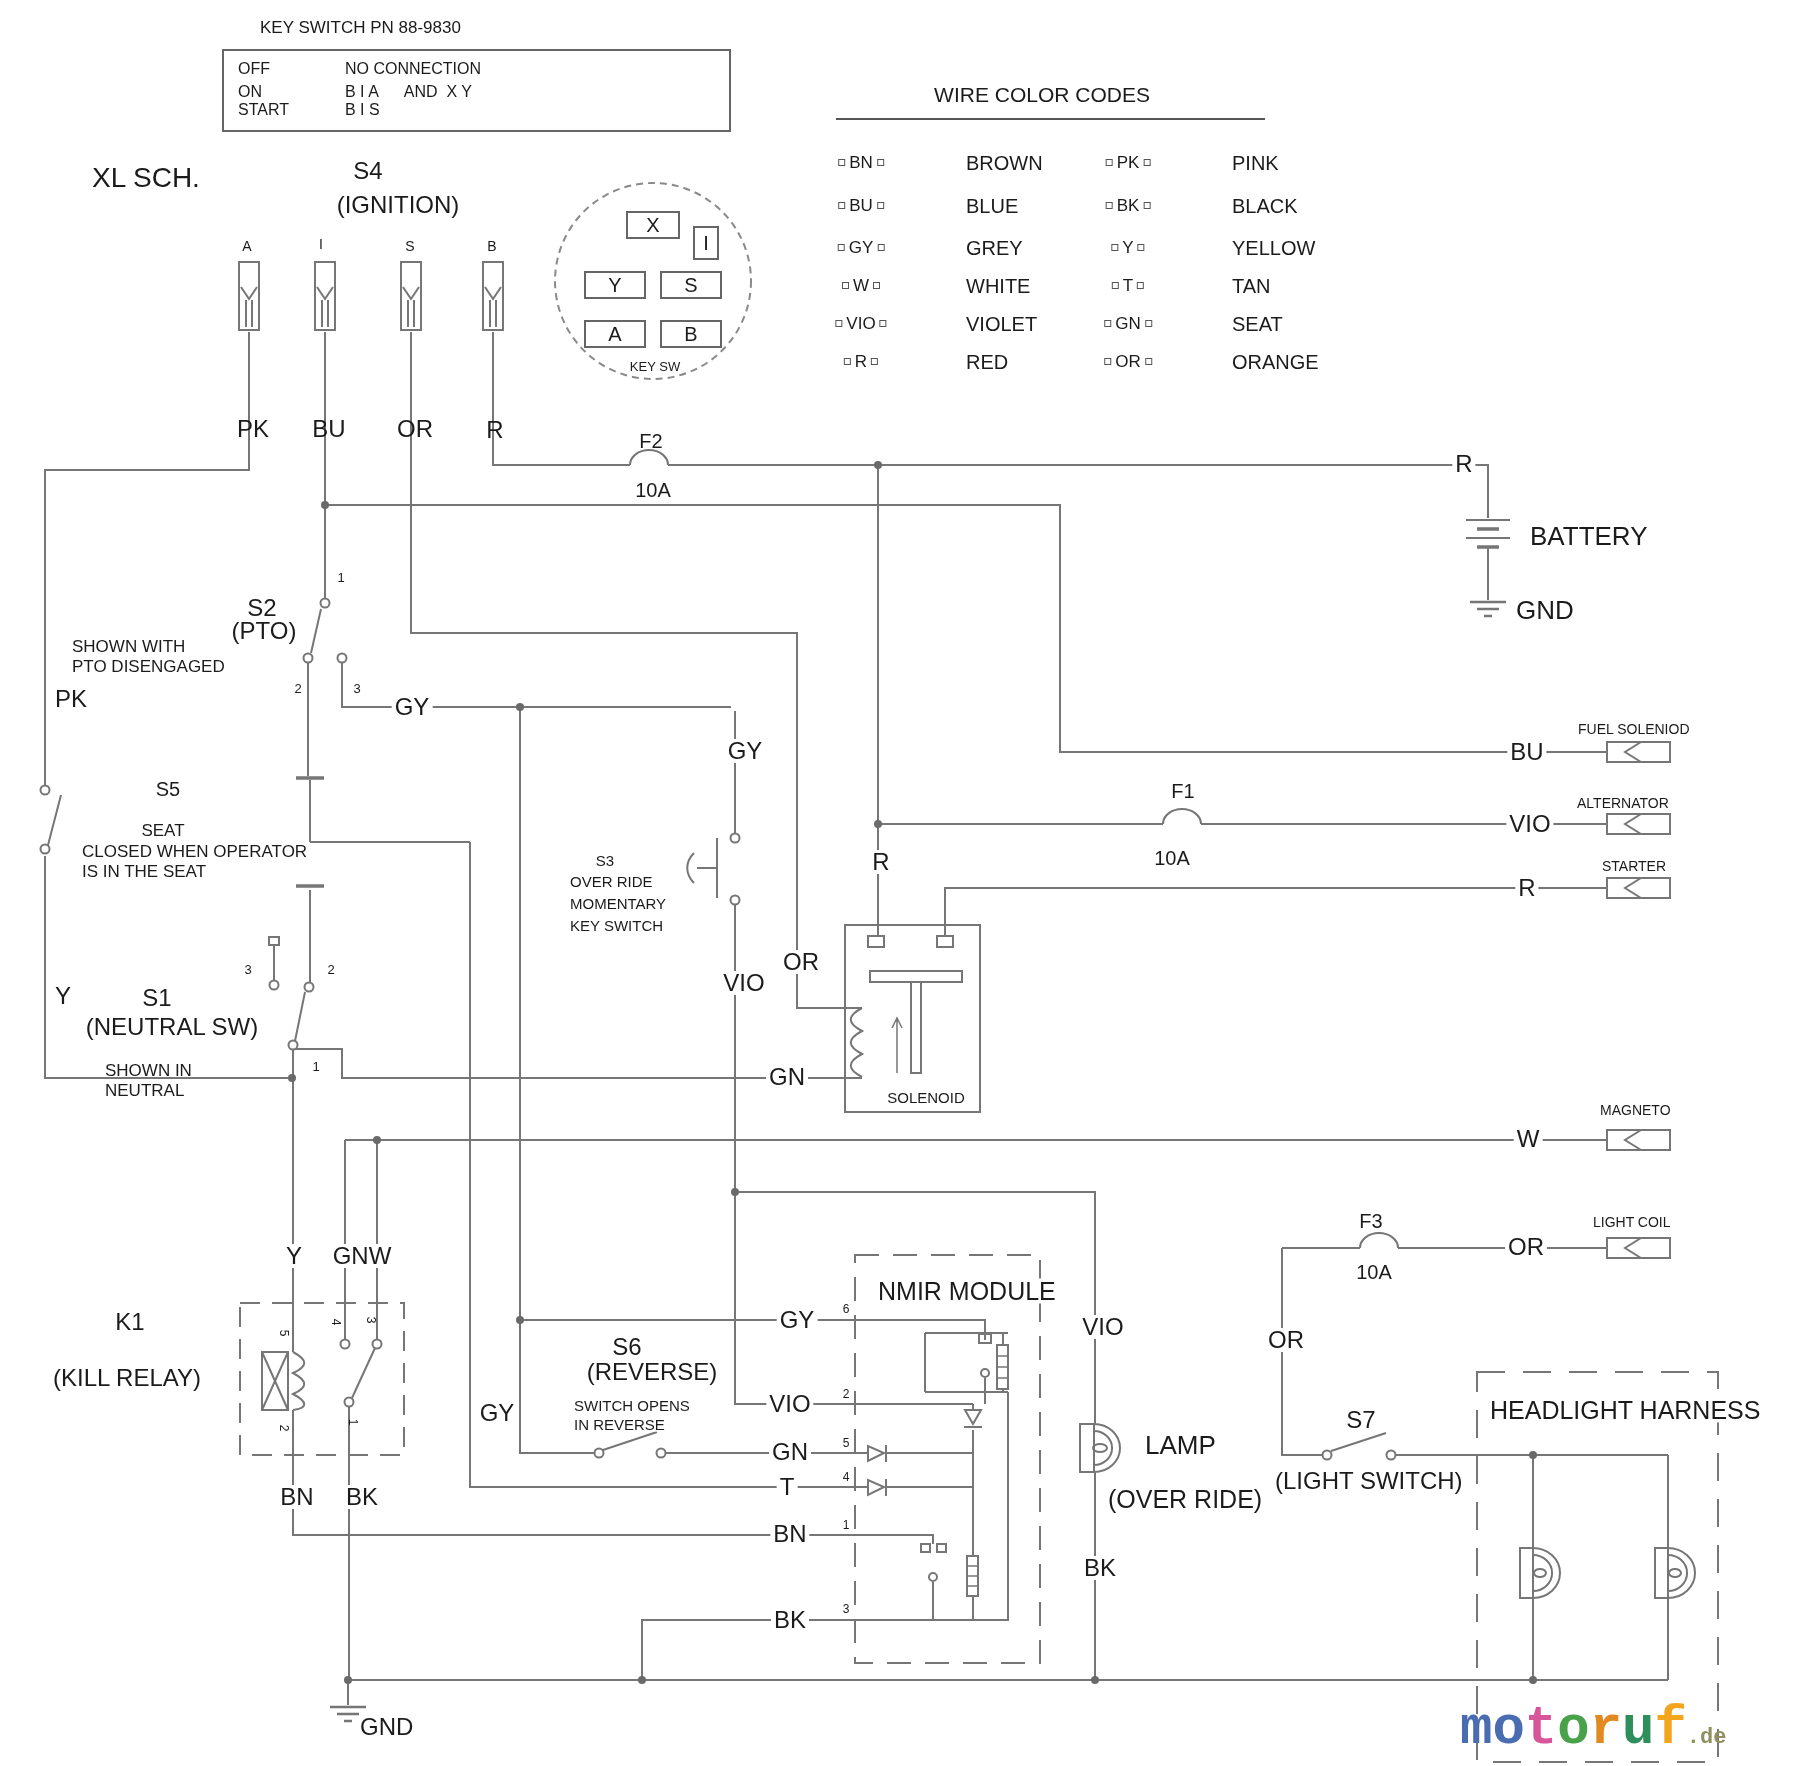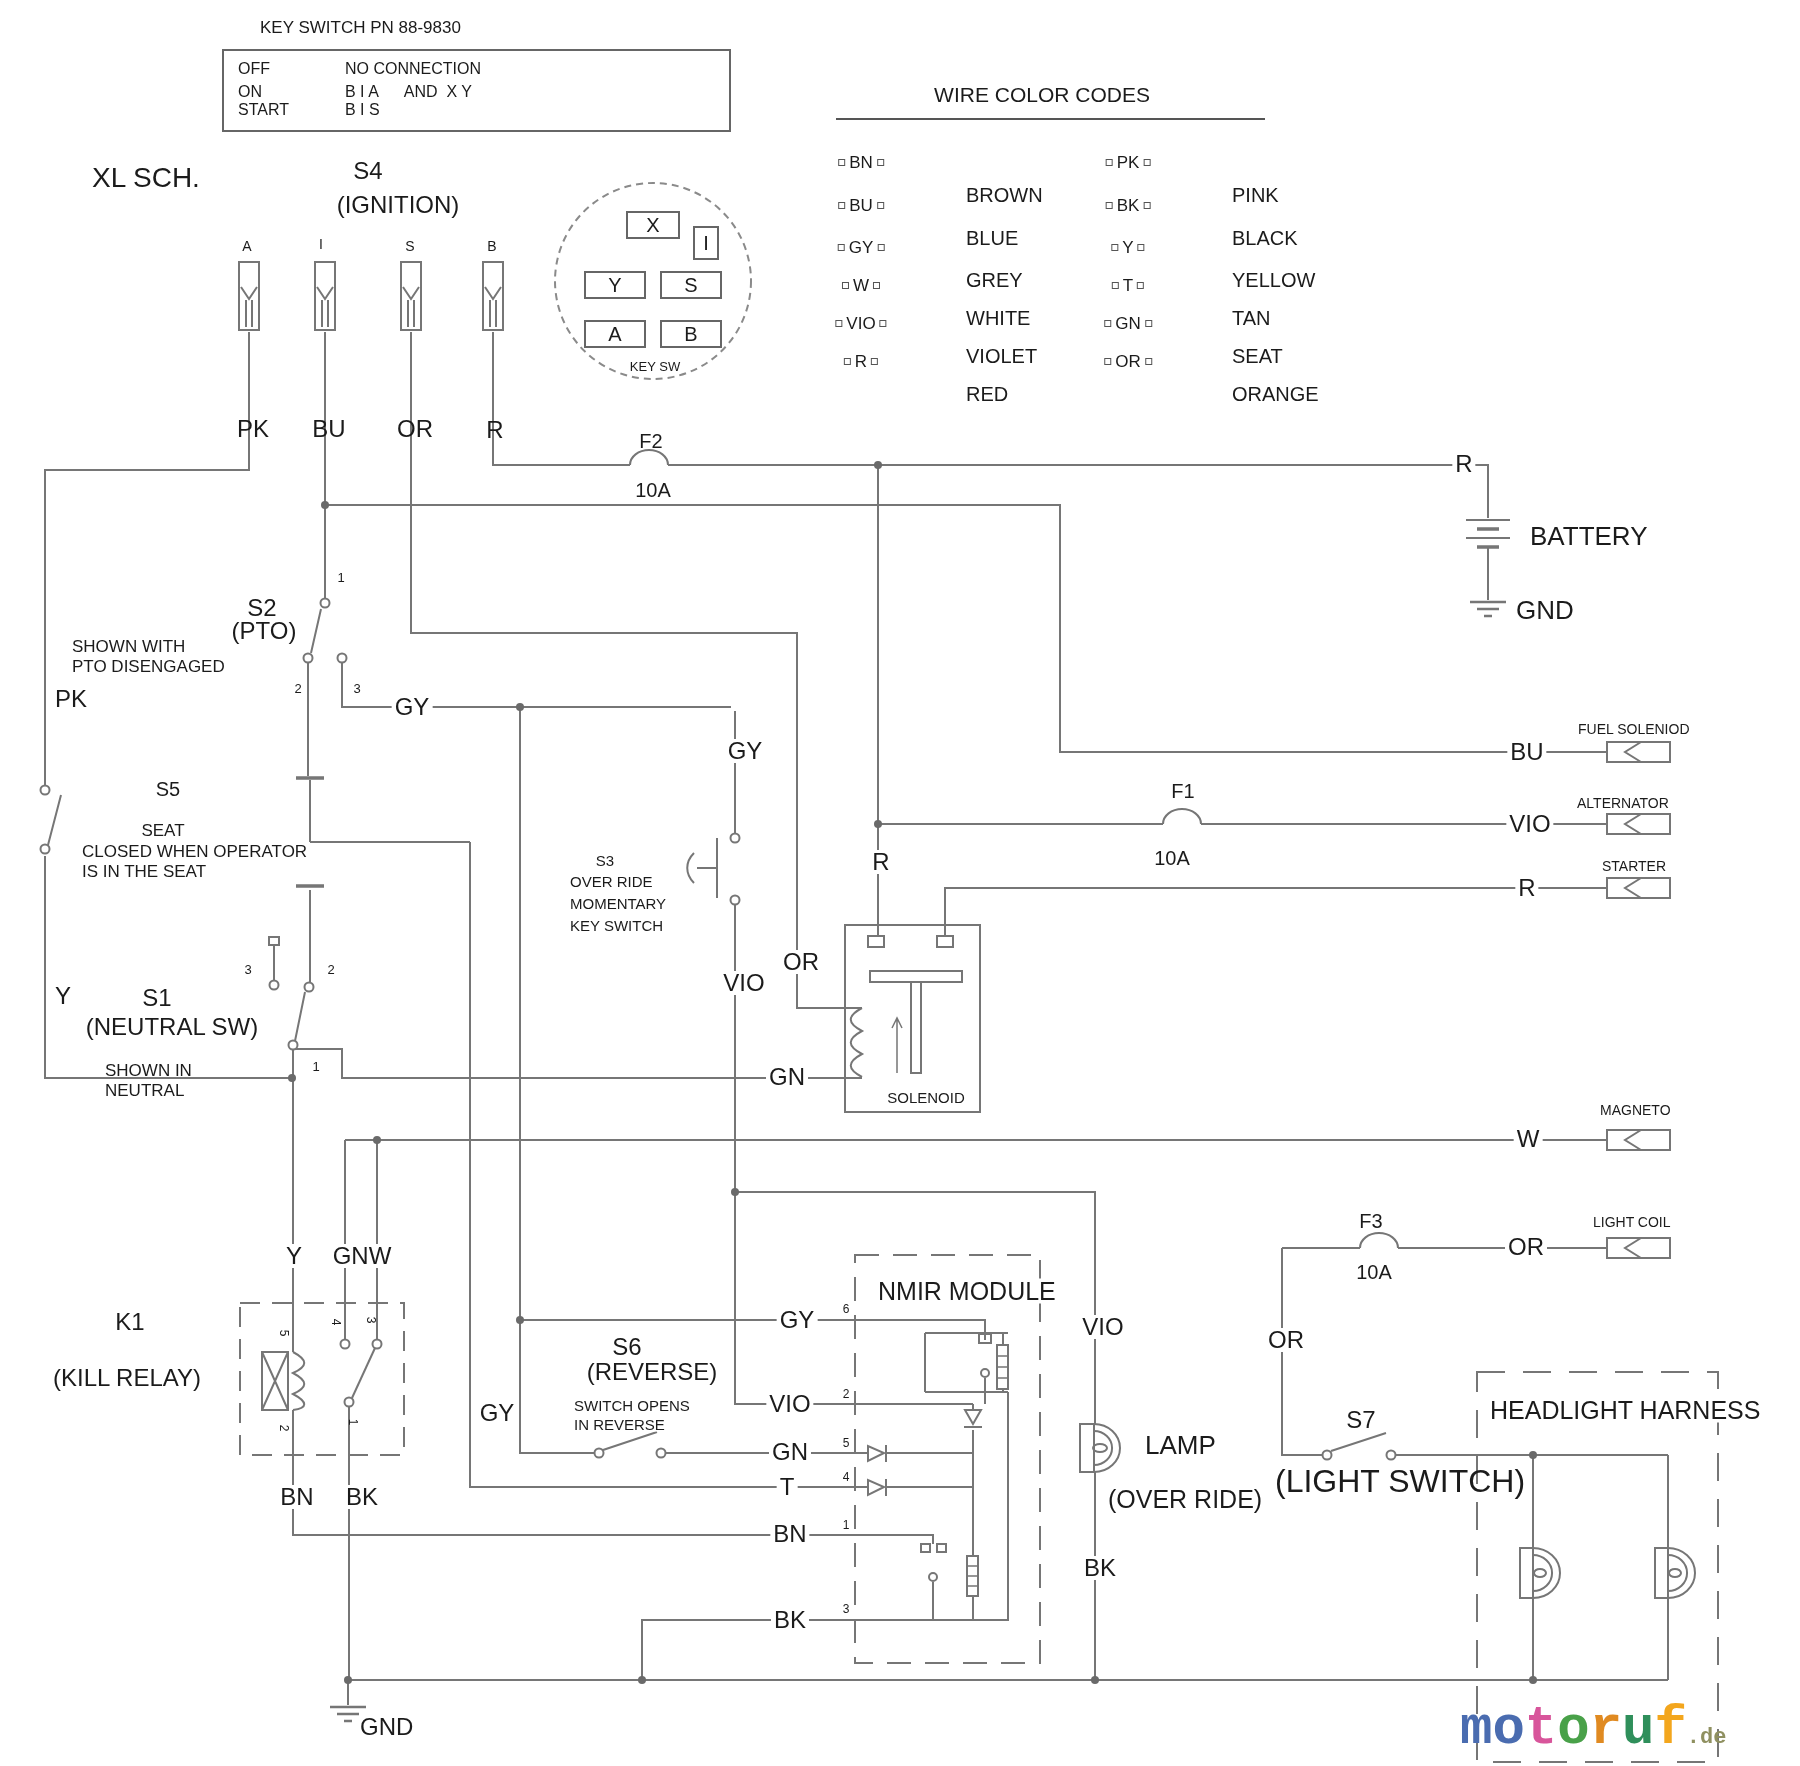--- a/index.html
+++ b/index.html
@@ -3,21 +3,21 @@
 <meta charset="utf-8">
 <style>
   html,body{margin:0;padding:0;background:#fff;}
   #stage{position:relative;width:1800px;height:1766px;background:#ffffff;overflow:hidden;
          font-family:"Liberation Sans",sans-serif;color:#1b1b1b;}
   #schem{position:absolute;left:0;top:0;}
   .lbl{position:absolute;transform:translate(-50%,-50%);white-space:pre;line-height:1;
        color:#1b1b1b;letter-spacing:0px;}
   .lbl.la{transform:translate(0,-50%);}
   .lbl.bg{background:#ffffff;padding:0 3px;}
-  .legend-name{position:absolute;transform:translate(0,-50%);font-size:20px;white-space:pre;margin-top:32px;}
+  .legend-name{position:absolute;transform:translate(0,-50%);font-size:20px;white-space:pre;}
   .legend-code{position:absolute;transform:translate(-50%,-50%);font-size:17px;white-space:nowrap;}
   .sq{display:inline-block;width:5px;height:5px;border:1.5px solid #555;vertical-align:middle;margin:0 4px 2px 4px;}
   .tcell{position:absolute;transform:translate(0,-50%);font-size:16px;white-space:pre;}
   #wm{position:absolute;left:1460px;top:1698px;font-family:Liberation Mono, monospace;font-weight:bold;font-size:54px;white-space:nowrap;}
   #wm .de{font-size:22px;font-weight:bold;}
 </style>
 </head>
 <body>
 
 <div id="stage">
@@ -331,21 +331,21 @@
       <div class="lbl bg" style="left: 790px; top: 1452px; font-size: 24px;">GN</div>
       <div class="lbl bg" style="left: 787px; top: 1487px; font-size: 24px;">T</div>
       <div class="lbl bg" style="left: 790px; top: 1534px; font-size: 24px;">BN</div>
       <div class="lbl bg" style="left: 790px; top: 1620px; font-size: 24px;">BK</div>
       <div class="lbl bg" style="left: 1103px; top: 1327px; font-size: 24px;">VIO</div>
       <div class="lbl la" style="left: 1145px; top: 1445px; font-size: 26px;">LAMP</div>
       <div class="lbl la" style="left: 1108px; top: 1499px; font-size: 25px;">(OVER RIDE)</div>
       <div class="lbl bg" style="left: 1100px; top: 1568px; font-size: 24px;">BK</div>
       <div class="lbl bg" style="left: 1286px; top: 1340px; font-size: 24px;">OR</div>
       <div class="lbl" style="left: 1361px; top: 1420px; font-size: 24px;">S7</div>
-      <div class="lbl la" style="left: 1275px; top: 1481px; font-size: 32px;">(LIGHT SWITCH)</div>
+      <div class="lbl la" style="left: 1275px; top: 1481px; font-size: 24px;">(LIGHT SWITCH)</div>
       <div class="lbl bg la" style="left: 1487px; top: 1410px; font-size: 25px;">HEADLIGHT HARNESS</div>
       <div class="lbl la" style="left: 360px; top: 1727px; font-size: 24px;">GND</div>
     </div>
 <div id="table-root">
       <div class="tcell" style="left: 238px; top: 69px;">OFF</div>
       <div class="tcell" style="left: 345px; top: 69px;">NO CONNECTION</div>
       <div class="tcell" style="left: 238px; top: 92px;">ON</div>
       <div class="tcell" style="left: 345px; top: 92px;">B I A      AND  X Y</div>
       <div class="tcell" style="left: 238px; top: 110px;">START</div>
       <div class="tcell" style="left: 345px; top: 110px;">B I S</div>

